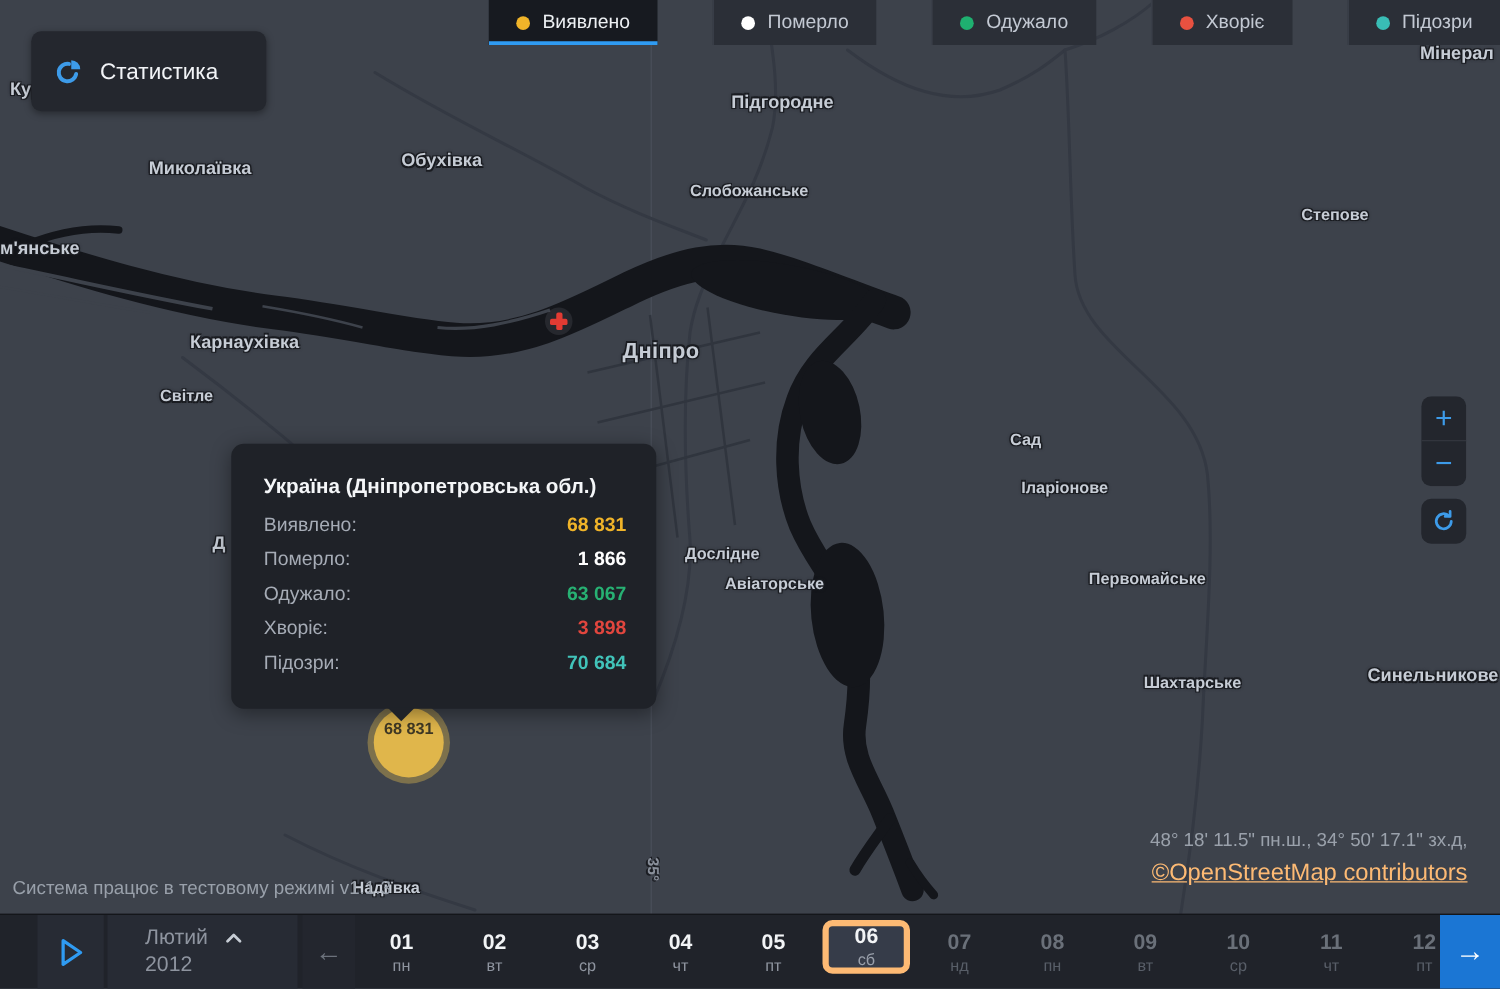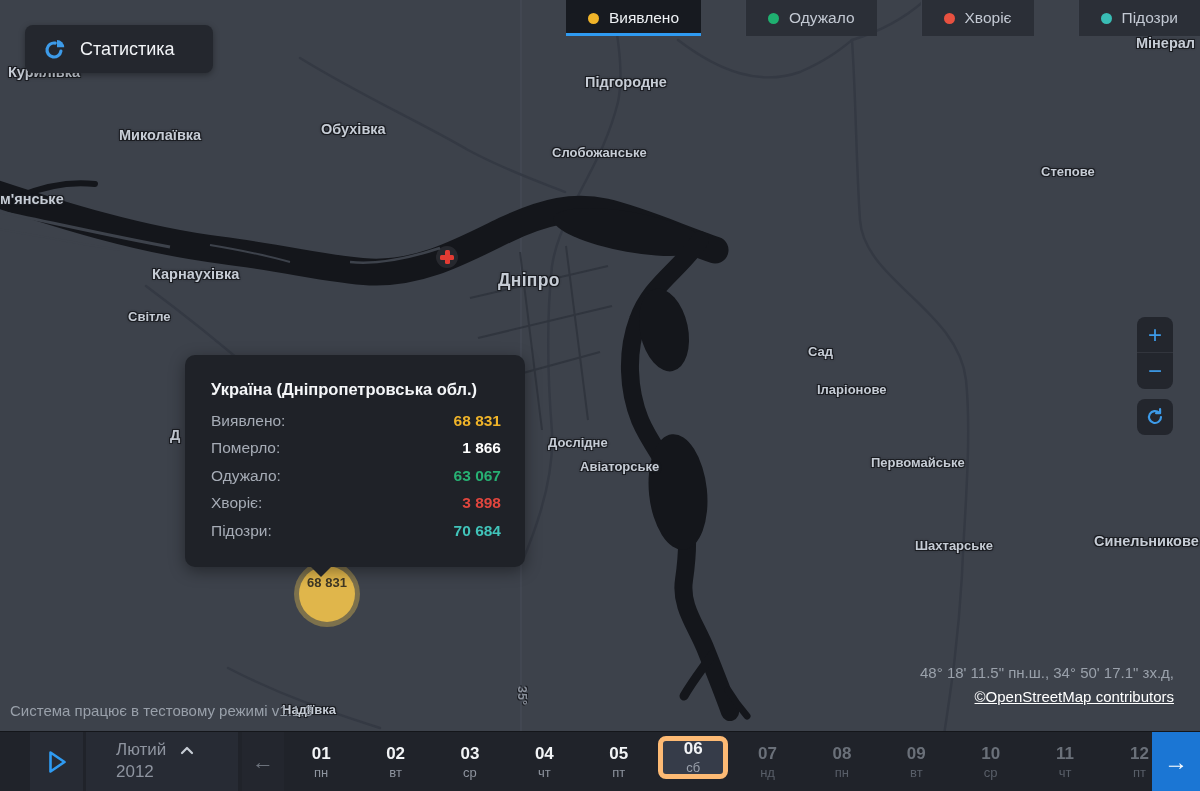--- a/index.html
+++ b/index.html
@@ -27,21 +27,21 @@
   .poi-cross::after { left:8.5px; top:4px; width:5px; height:14px; }
 
   
   .marker { position:absolute; left:294px; top:561px; width:66px; height:66px; z-index:4; }
   .marker-halo { position:absolute; inset:0; border-radius:50%; background:rgba(223,184,78,0.40); }
   .marker-core { position:absolute; left:5px; top:5px; width:56px; height:56px; border-radius:50%;
     background:#e0b64b; display:flex; align-items:center; justify-content:center; }
   .marker-core span { font-size:13px; font-weight:700; color:#3f3825; transform:translateY(-12px); }
 
   
-  .stats-btn { position:absolute; left:25px; top:25px; width:188px; height:48px; background:#24272e;
+  .stats-btn { position:absolute; left:25px; top:25px; width:188px; height:64px; background:#24272e;
     border-radius:8px; display:flex; align-items:center; padding:16px 18px; z-index:10;
     box-shadow:0 2px 6px rgba(0,0,0,0.35); cursor:pointer; }
   .stats-btn .label { color:#f2f4f7; font-size:18px; font-weight:500; margin-left:13px; }
 
   
   .legend { position:absolute; right:0; top:0; height:36px; display:flex; z-index:10; }
   .legend-item { display:flex; align-items:center; gap:10px; padding:0 22px; background:#2b2f37;
     border-left:1px solid #3e434d; color:#c3c9d3; font-size:15.5px; cursor:pointer; position:relative;margin-left:44px; }
   .legend-item:first-child { border-left:none; }
   .legend-item.active { background:#171a20; color:#eef1f4; box-shadow:inset 0 -3px 0 #2f9bf2; }
@@ -63,21 +63,21 @@
   .zoom-btn { width:36px; height:36px; background:#23262d; color:#3d9be9; font-size:24px; display:flex;
     align-items:center; justify-content:center; cursor:pointer; }
   .zoom-btn.zin { border-bottom:1px solid #32353d; }
   .refresh-btn { position:absolute; left:1137px; top:399px; width:36px; height:36px; border-radius:8px;
     background:#23262d; display:flex; align-items:center; justify-content:center; cursor:pointer; z-index:10; }
 
   
   .map-info { position:absolute; right:26px; top:654px; text-align:right; z-index:8; }
   .map-scale { color:#9aa1ab; font-size:15px; line-height:18px; }
   .map-coords { color:#9aa1ab; font-size:15px; margin-top:10px; }
-  .map-attr { color:#ffffff; font-size:15px; margin-top:7px; text-decoration:underline; display:inline-block; cursor:pointer; }
+  .map-attr { color:#fdba74; font-size:19px; margin-top:7px; text-decoration:underline; display:inline-block; cursor:pointer; }
 
   
   .status-text { position:absolute; left:10px; top:702px; color:#99a0aa; font-size:15px; z-index:8; }
 
   
   .timeline { position:absolute; left:0; top:731px; width:1200px; height:60px; background:#20232a;
     border-top:1px solid #14161a; z-index:12; }
   .play-btn { position:absolute; left:30px; top:0; width:53px; height:60px; background:#272b34;
     display:flex; align-items:center; justify-content:center; cursor:pointer; }
   .month-panel { position:absolute; left:86px; top:0; width:152px; height:60px; background:#272b34;
@@ -206,20 +206,24 @@
     <span class="label">Статистика</span>
   </div>
 
   <div class="legend">
 
       <div class="legend-item active">
         <span class="legend-dot" style="background: rgb(240, 180, 41);"></span>
         <span>Виявлено</span>
       </div>
 
+      <div class="legend-item">
+        <span class="legend-dot" style="background: rgb(255, 255, 255);"></span>
+        <span>Померло</span>
+      </div>
 
       <div class="legend-item">
         <span class="legend-dot" style="background: rgb(31, 176, 112);"></span>
         <span>Одужало</span>
       </div>
 
       <div class="legend-item">
         <span class="legend-dot" style="background: rgb(232, 81, 64);"></span>
         <span>Хворіє</span>
       </div>

